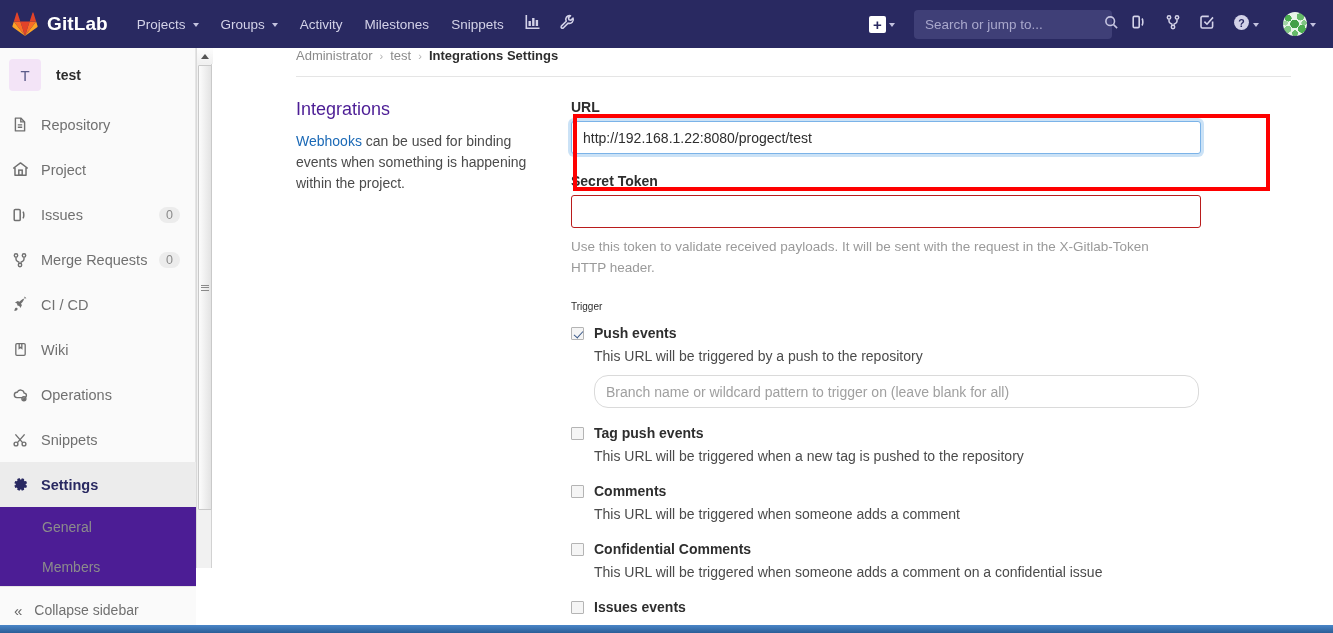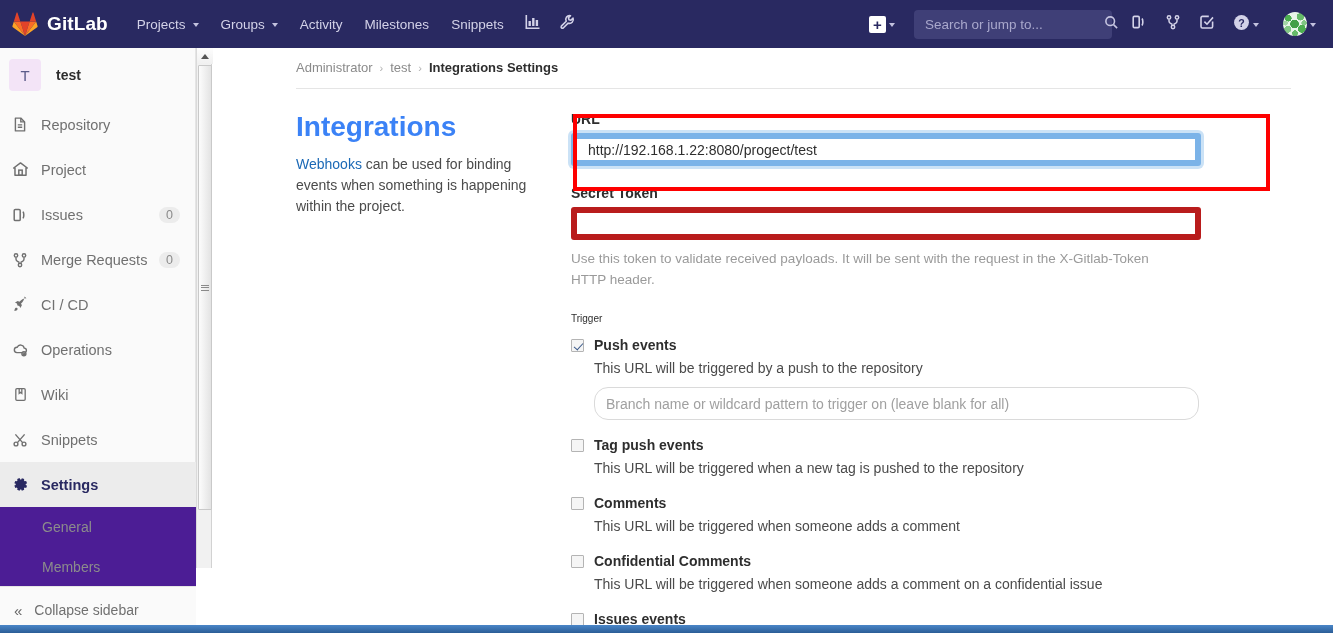--- a/index.html
+++ b/index.html
@@ -190,47 +190,47 @@
 
   
   .content {
     position: absolute; top: 48px; left: 213px;
     width: 1120px; height: 585px;
     background: #fff; overflow: hidden;
   }
   .breadcrumb {
     display: flex; align-items: center;
     font-size: 13px; color: #8a8a8a;
-    padding: 12px 0 13px 83px;
+    padding: 0 0 13px 83px;
   }
   .bc-link { color: #8a8a8a; cursor: pointer; }
   .bc-sep { margin: 0 7px; color: #b0b0b0; font-size: 11px; }
   .bc-current { color: #2e2e2e; font-weight: bold; }
   .bc-rule {
     height: 1px; background: #e5e5e5;
     margin-left: 83px; margin-right: 42px;
   }
 
   .panel { display: flex; padding: 22px 0 0 83px; }
   .panel-left { width: 275px; flex: 0 0 275px; padding-right: 22px; }
   .panel-title {
-    font-size: 28px; color: #3b82f6;
-    font-weight: bold; margin: 0 0 11px 0;
+    font-size: 18px; color: #4c1d95;
+    font-weight: normal; margin: 0 0 11px 0;
   }
   .panel-desc { font-size: 14px; color: #4b4b4b; line-height: 21px; }
   .panel-desc a { color: #1b69b6; text-decoration: none; cursor: pointer; }
 
   .panel-right { flex: 1; padding-right: 40px; }
   .field-label {
     font-size: 14px; color: #2e2e2e;
     font-weight: bold; margin-bottom: 6px; display: block;
   }
   .txt-input {
     width: 630px; height: 33px;
-    border: 6px solid #b91c1c; border-radius: 3px;
+    border: 1px solid #b91c1c; border-radius: 3px;
     padding: 4px 11px; font-size: 14px; color: #2e2e2e;
     font-family: "Liberation Sans", sans-serif;
     outline: none; background: #fff;
   }
   .txt-input::placeholder { color: #a0a0a0; }
   .txt-input.focused {
     border-color: #7bb3e8;
     box-shadow: 0 0 0 3px rgba(140,190,235,.45);
   }
   .help-text {
@@ -461,37 +461,37 @@
         <svg width="17" height="17" viewBox="0 0 16 16" fill="#707070">
           <path d="M13.6 2.2c-3 .2-5 1.4-6.6 3.3L5.4 4.7 2.8 6.1l1.9 1 .4 1.8 1.8.4 1 1.9 1.4-2.6-.8-1.6c1.9-1.6 3.1-3.6 3.3-6.6z"></path>
           <path d="M3.2 11.4c-.8.8-.9 2.6-.9 2.6s1.8-.1 2.6-.9c.5-.5.5-1.3 0-1.7-.5-.5-1.2-.5-1.7 0z"></path>
         </svg>
       </span>
       <span class="sb-label">CI / CD</span>
     </div>
 
     <div class="sb-item">
       <span class="sb-ico">
+        <svg width="15" height="17" viewBox="0 0 16 16" fill="none" stroke="#707070" stroke-width="1.4">
+          <rect x="3" y="1.8" width="10" height="12.4" rx="1.2"></rect>
+          <path d="M6.6 1.8v5l1.4-1.2 1.4 1.2v-5"></path>
+        </svg>
+      </span>
+      <span class="sb-label">Wiki</span>
+    </div>
+
+    <div class="sb-item">
+      <span class="sb-ico">
         <svg width="17" height="16" viewBox="0 0 16 16" fill="none" stroke="#707070" stroke-width="1.4">
           <path d="M11.6 10.6H4.4a2.7 2.7 0 0 1 .3-5.4 3.7 3.7 0 0 1 7 .9 2.2 2.2 0 0 1-.1 4.5z"></path>
           <circle cx="11.4" cy="11.8" r="2" fill="#fafafa"></circle>
           <circle cx="11.4" cy="11.8" r="0.9"></circle>
         </svg>
       </span>
       <span class="sb-label">Operations</span>
-    </div>
-
-    <div class="sb-item">
-      <span class="sb-ico">
-        <svg width="15" height="17" viewBox="0 0 16 16" fill="none" stroke="#707070" stroke-width="1.4">
-          <rect x="3" y="1.8" width="10" height="12.4" rx="1.2"></rect>
-          <path d="M6.6 1.8v5l1.4-1.2 1.4 1.2v-5"></path>
-        </svg>
-      </span>
-      <span class="sb-label">Wiki</span>
     </div>
 
     <div class="sb-item">
       <span class="sb-ico">
         <svg width="16" height="16" viewBox="0 0 16 16" fill="none" stroke="#707070" stroke-width="1.4">
           <circle cx="4" cy="12" r="1.9"></circle>
             <circle cx="12" cy="12" r="1.9"></circle>
           <path d="M5.4 10.6 12.6 2.4M10.6 10.6 3.4 2.4"></path>
         </svg>
       </span>

